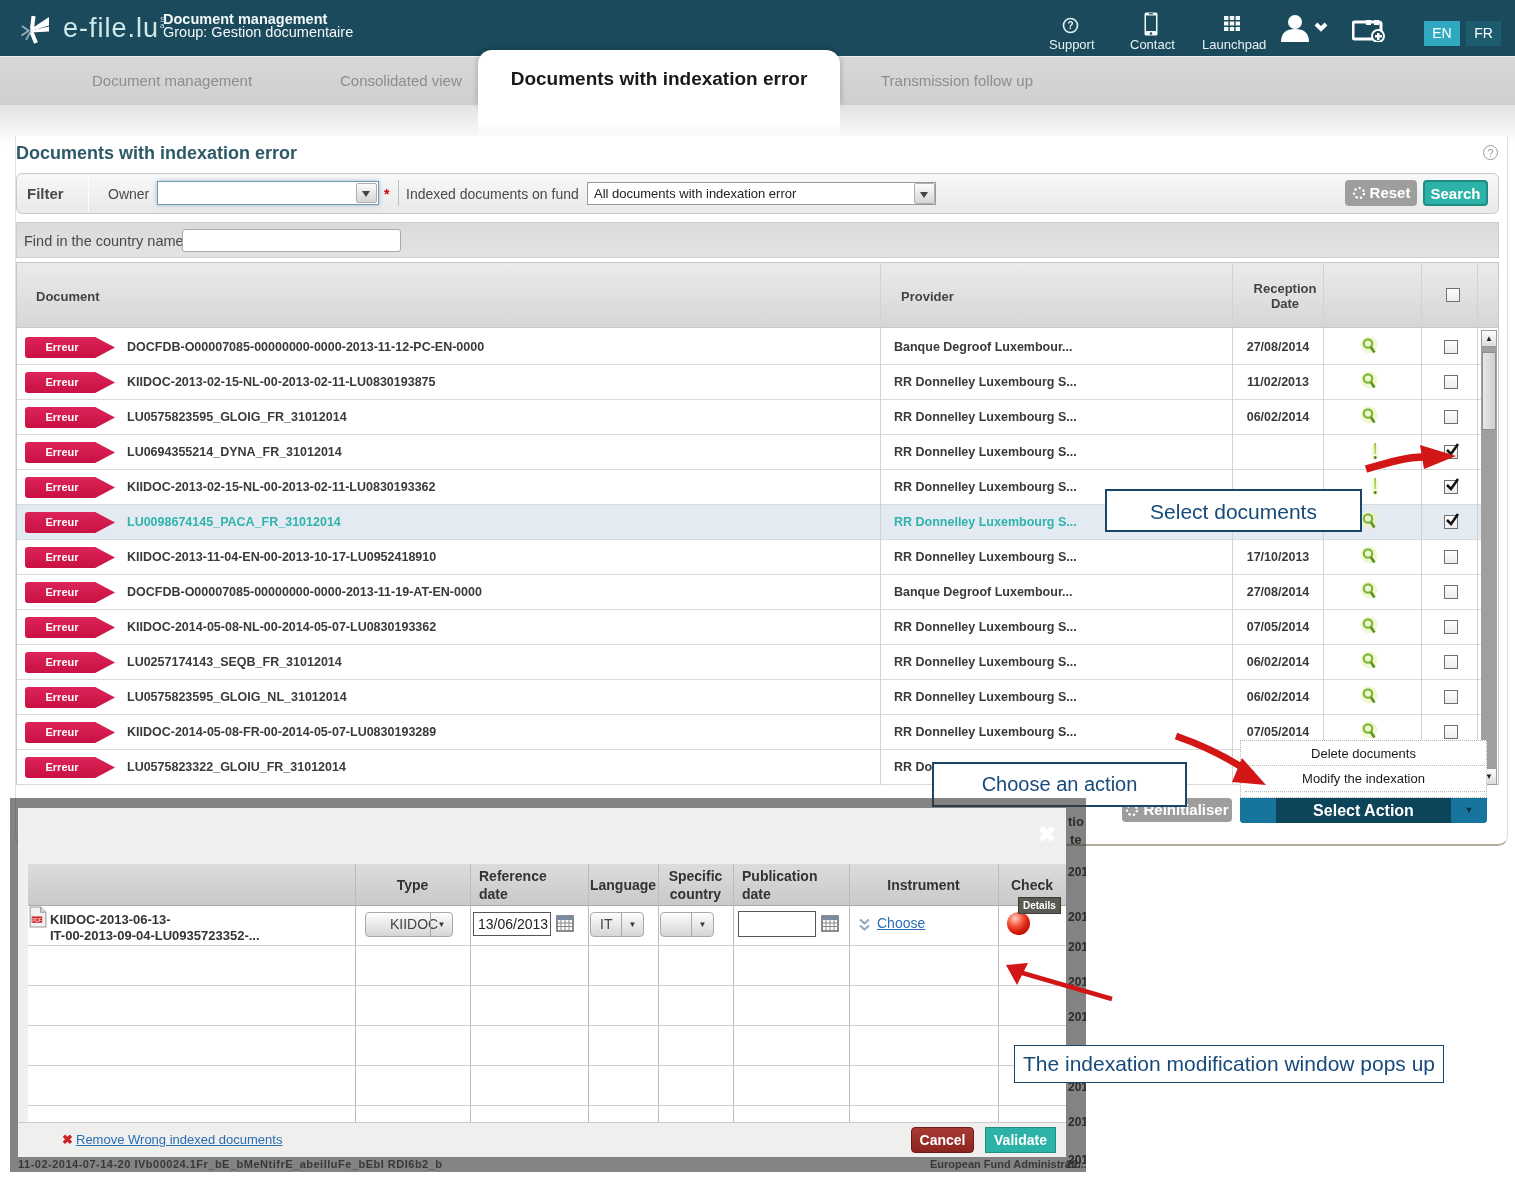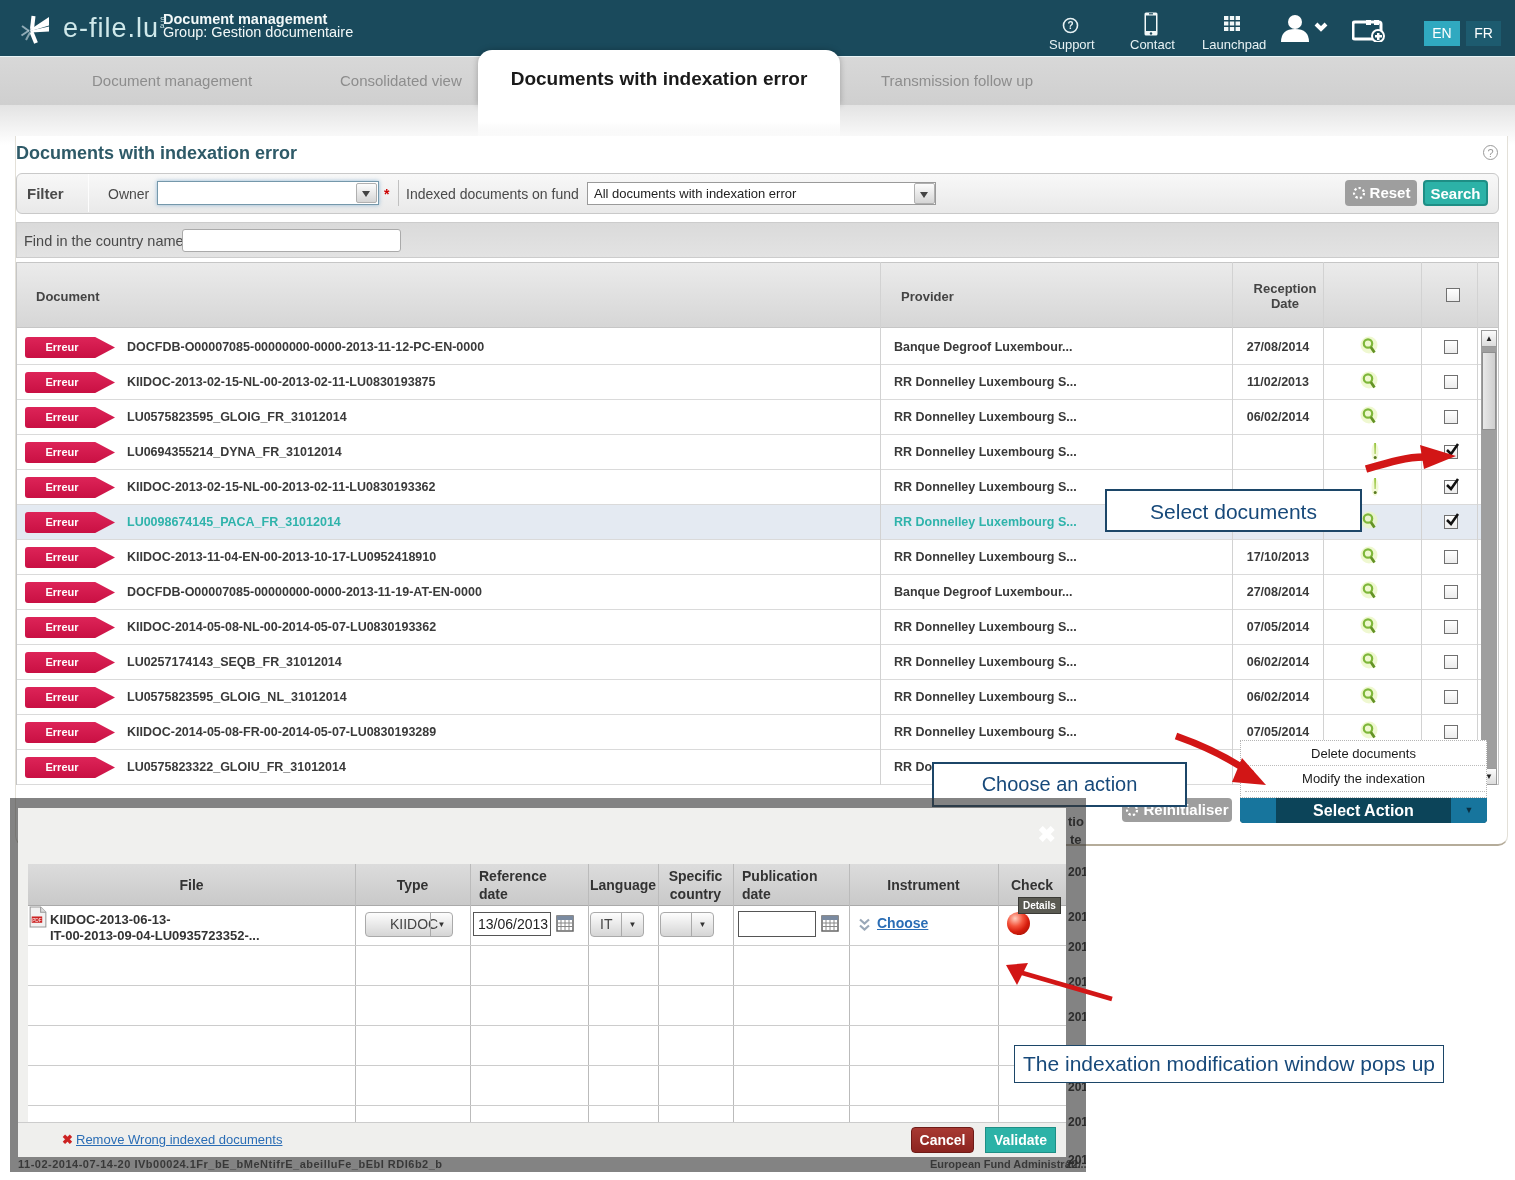--- a/index.html
+++ b/index.html
@@ -405,21 +405,20 @@
 </svg>
 <svg class="arrow" style="left:1000px; top:955px; z-index:20;" width="120" height="50" viewBox="0 0 120 50">
   <path d="M19,17 L112,44" stroke="#d21616" stroke-width="4.5" fill="none"></path>
   <polygon points="6,10 28,8 17,30" fill="#d21616"></polygon>
 </svg>
 
 <div class="mshadow"></div>
 <div class="modal">
   <div class="mclose">✖</div>
   <div class="mthead">
-    <div class="mth" style="left:0px; width:327px;">File</div>
     <div class="mth" style="left:327px; width:115px;">Type</div>
     <div class="mth" style="left:442px; width:118px; justify-content:flex-start; padding-left:9px; text-align:left;">Reference<br>date</div>
     <div class="mth" style="left:560px; width:70px;">Language</div>
     <div class="mth" style="left:630px; width:75px;">Specific<br>country</div>
     <div class="mth" style="left:705px; width:116px; justify-content:flex-start; padding-left:9px; text-align:left;">Publication<br>date</div>
     <div class="mth" style="left:821px; width:149px;">Instrument</div>
     <div class="mth" style="left:970px; width:68px;">Check</div>
   </div>
   <div class="mbody"></div>
   <div class="mcol" style="left:337px;"></div>
@@ -468,21 +467,21 @@
         <line x1="9" y1="6" x2="9" y2="17"></line>
         <line x1="13" y1="6" x2="13" y2="17"></line>
       </g>
     </svg>
   <svg class="abs" style="left:840px; top:110px;" width="13" height="14" viewBox="0 0 13 14">
       <g stroke="#9aa8b8" stroke-width="2.2" fill="none">
         <path d="M2,1.5 L6.5,5.5 L11,1.5"></path>
         <path d="M2,7.5 L6.5,11.5 L11,7.5"></path>
       </g>
     </svg>
-  <div class="abs" style="left:859px; top:107px; color:#2a6db5; font-size:14px; text-decoration:underline;font-weight:bold;">Choose</div>
+  <div class="abs" style="left:859px; top:107px; color:#2a6db5; font-size:14px; text-decoration:underline;">Choose</div>
   <div class="abs" style="left:989px; top:104px; width:23px; height:23px; border-radius:50%; background:radial-gradient(circle at 35% 28%, #ffd0c0 0%, #f4543c 35%, #d61c0c 60%, #8e0f04 100%);"></div>
   <div class="abs" style="left:1000px; top:89px; background:#5a5a52; color:#fff; font-size:10px; font-weight:bold; padding:2px 4px; border:1px solid #3a3a36;">Details</div>
   <div class="mfoot">
     <div class="abs" style="left:44px; top:9px; color:#cc2222; font-size:13px; font-weight:bold;">✖</div>
     <div class="abs" style="left:58px; top:9px; color:#2a6db5; font-size:13px; text-decoration:underline;">Remove Wrong indexed documents</div>
     <div class="btn-cancel">Cancel</div>
     <div class="btn-validate">Validate</div>
   </div>
 </div>
 

